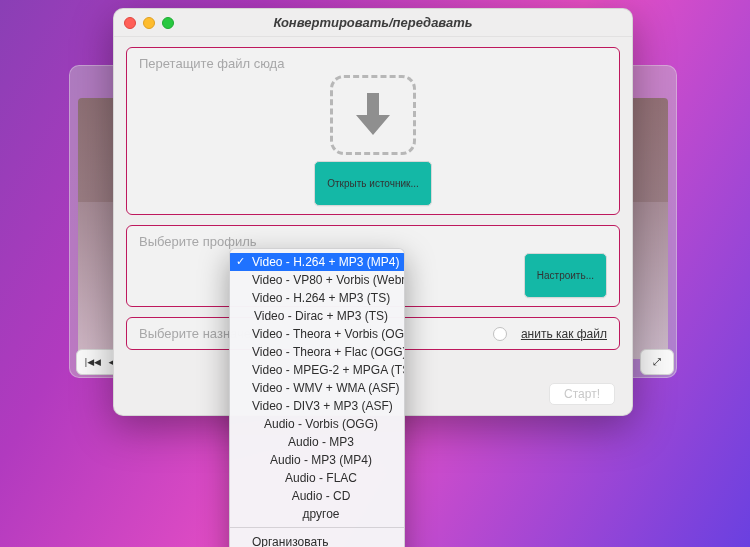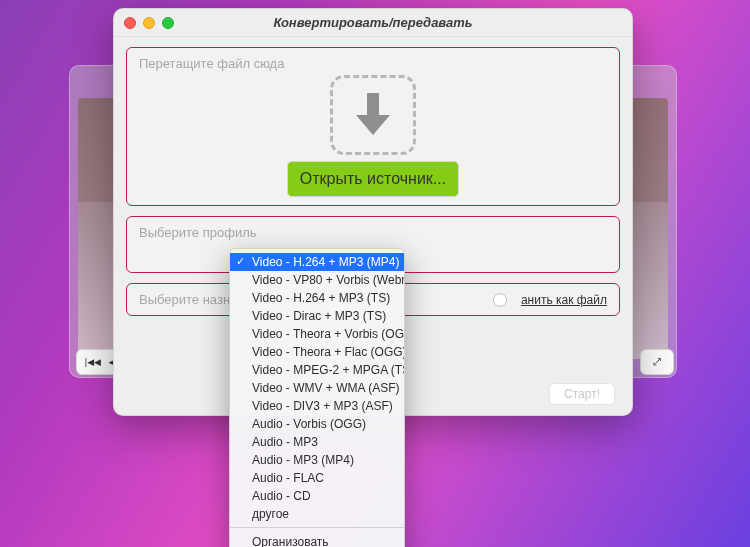--- a/index.html
+++ b/index.html
@@ -52,22 +52,22 @@
     border-radius: 6px; padding: 8px 12px;
   }
   .panel-label { font-size: 13px; color: #a7a7a8; margin-bottom: 4px; }
   .drop-panel { text-align:center; }
   .drop-zone {
     width: 86px; height: 80px; margin: 0 auto 6px auto;
     border: 3.5px dashed #b7b7b7; border-radius: 14px;
     display:flex; align-items:center; justify-content:center;
   }
   .mac-btn {
-    display:inline-block; background: #84cc16; border: 1px solid #d7d7d7;
-    border-radius: 5px; padding: 8px 12px; font-size: 16px; color:#333;
+    display:inline-block; background: #14b8a6; border: 1px solid #d7d7d7;
+    border-radius: 5px; padding: 16px 12px; font-size: 10px; color:#333;
     box-shadow: 0 1px 1px rgba(0,0,0,0.03);
   }
   .profile-row { display:flex; align-items:center; gap:10px; }
   .dest-panel { display:flex; align-items:center; gap:10px; }
   .dest-panel .panel-label { margin:0; flex:0 0 auto; }
   .start-btn {
     position:absolute; right:17px; bottom:10px;
     background: #fff; border:1px solid #e4e4e4; border-radius:5px;
     padding: 3px 14px; font-size:12px; color:#c8c8c8;
   }
@@ -76,20 +76,21 @@
     position: absolute; left: 229px; top: 248px; width: 176px;
     background: rgba(245,245,247,0.98);
     border: 0.5px solid rgba(0,0,0,0.15); border-radius: 6px;
     box-shadow: 0 10px 30px rgba(0,0,0,0.35);
     padding: 4px 0; overflow:hidden;
   }
   .dropdown-item {
     font-size: 12px; color: #2e2e2e; padding: 2px 14px 2px 22px;
     position: relative; white-space: nowrap;
     cursor: default;
+    text-align: center;
   }
   .dropdown-item.selected { background: #1f72ff; color: #fff; }
   .dropdown-item.selected::before {
     content: "✓"; position:absolute; left:6px; top:2px; font-size:11px; color:#fff;
   }
   .dropdown hr { border:none; border-top:1px solid rgba(0,0,0,0.13); margin:4px 0; }
   .dropdown-last { padding: 3px 14px 3px 22px; font-size:12px; color:#2e2e2e; }
   .radio {
     width:14px; height:14px; border-radius:50%; border:1px solid #c1c1c1;
     display:inline-block; vertical-align:middle; margin-right:4px; background:#fff;
@@ -129,20 +130,21 @@
         <path d="M13 2 H25 V24 H36 L19 44 L2 24 H13 Z" fill="#8f8f8f"></path>
       </svg>
     </div>
     <button class="mac-btn">Открыть источник...</button>
   </div>
 
   <div class="panel">
     <div class="panel-label">Выберите профиль</div>
     <div class="profile-row">
       <div style="width:170px; height:20px;"></div>
+      <button class="mac-btn" style="margin-left:auto;">Настроить...</button>
     </div>
   </div>
 
   <div class="panel dest-panel">
     <div class="panel-label">Выберите назначение</div>
     <div style="flex:1"></div>
     <span class="radio"></span>
     <span style="font-size:12px; color:#333;text-decoration:underline;">анить как файл</span>
   </div>
 

